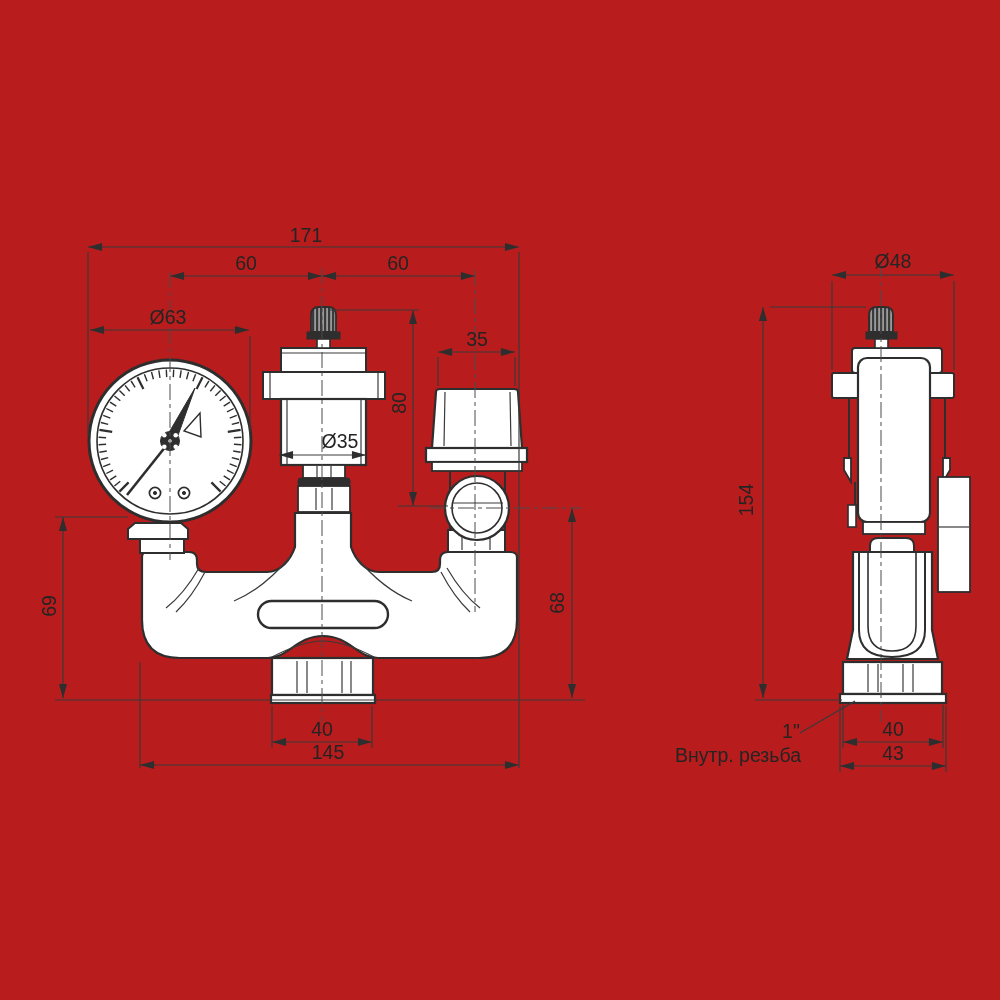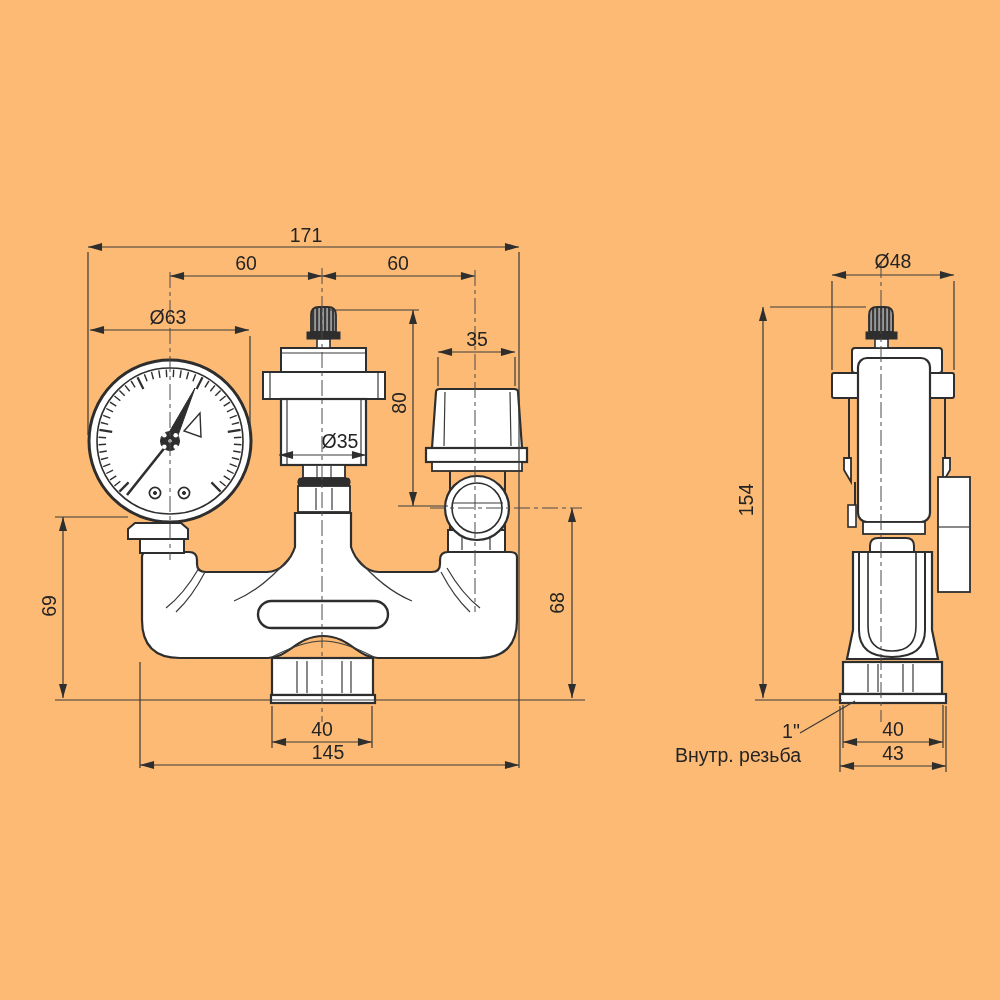--- a/index.html
+++ b/index.html
@@ -1,16 +1,16 @@
 <!DOCTYPE html>
 <html><head>
 <meta charset="utf-8">
 <style>
   html,body{margin:0;padding:0;background:#fff;}
-  .canvas{position:relative;width:1000px;height:1000px;background:#fdba74;overflow:hidden;}
+  .canvas{position:relative;width:1000px;height:1000px;background:#b91c1c;overflow:hidden;}
   svg{display:block;}
   svg text{font-family:"Liberation Sans","DejaVu Sans",sans-serif;font-size:19.5px;fill:#242424;}
   .obj{stroke:#2e2e2e;fill:none;}
   .objw{stroke:#2e2e2e;fill:#ffffff;}
   .thin{stroke:#3a3a3a;stroke-width:1.2;fill:none;}
   .dim{stroke:#3a3a3a;stroke-width:1.2;fill:none;}
   .cl{stroke:#4a4a4a;stroke-width:1;fill:none;stroke-dasharray:16 4 4 4;}
   .dark{fill:#2e2e2e;stroke:#2e2e2e;}
 </style>
 </head>

